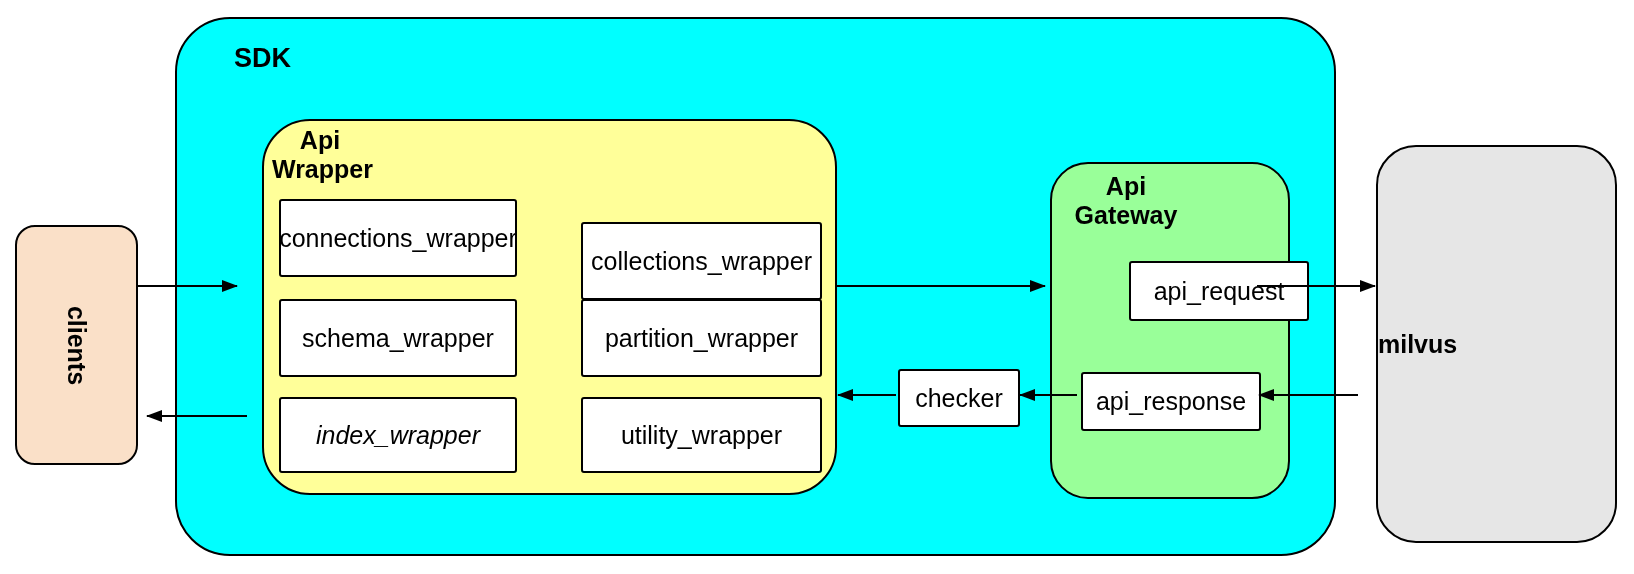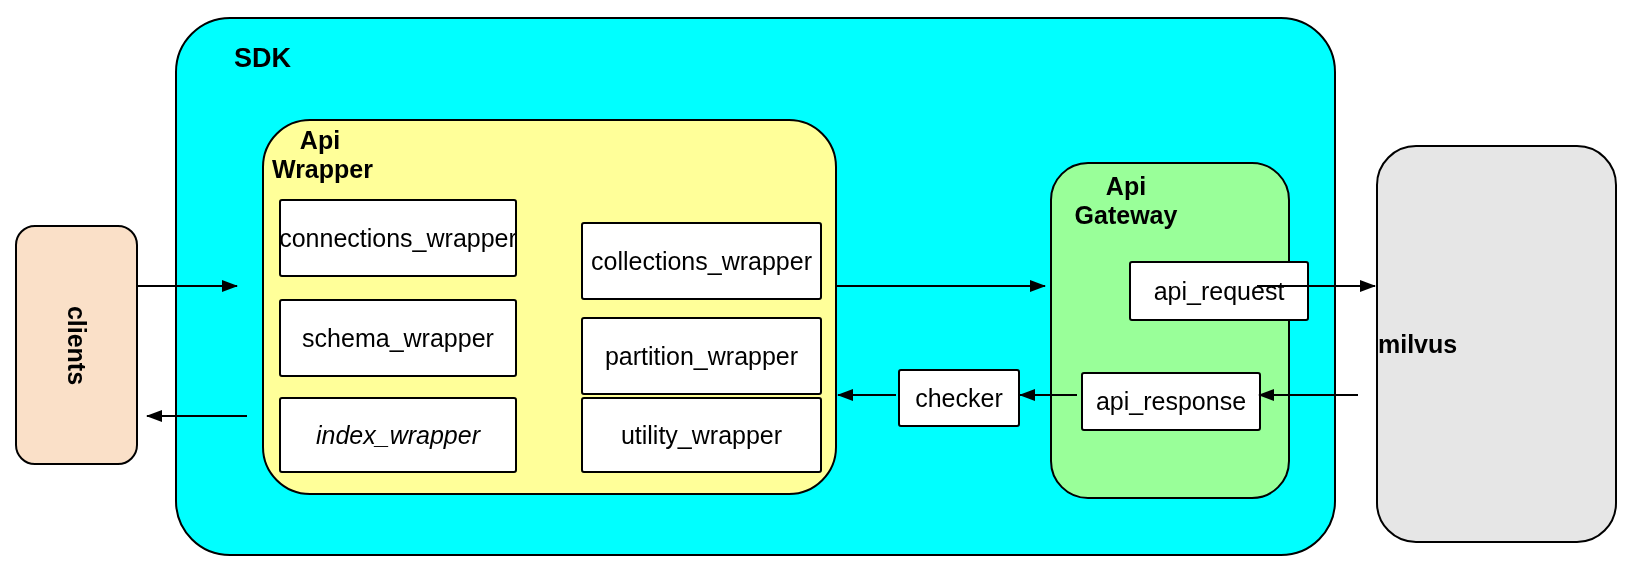--- a/index.html
+++ b/index.html
@@ -73,21 +73,21 @@
     background:#ffffff;
     border:2px solid var(--border,#000);
     border-radius:3px;
     display:flex;align-items:center;justify-content:center;
     font-size:25px;
     white-space:nowrap;
   }
   .b-connections{left:15px;top:78px;width:238px;height:78px;}
   .b-collections{left:317px;top:78px;width:241px;height:78px;margin-top:23px;}
   .b-schema{left:15px;top:178px;width:238px;height:78px;}
-  .b-partition{left:317px;top:196px;width:241px;height:78px;}
+  .b-partition{left:317px;top:178px;width:241px;height:78px;}
   .b-index{left:15px;top:276px;width:238px;height:76px;font-style:italic;}
   .b-utility{left:317px;top:276px;width:241px;height:76px;}
   .checker{left:721px;top:350px;width:122px;height:58px;}
   .b-request{left:29px;top:97px;width:180px;height:60px;margin-left:48px;}
   .b-response{left:29px;top:208px;width:180px;height:59px;}
   
   .arrows{
     position:absolute;left:0;top:0;width:1634px;height:574px;
     pointer-events:none;
   }

